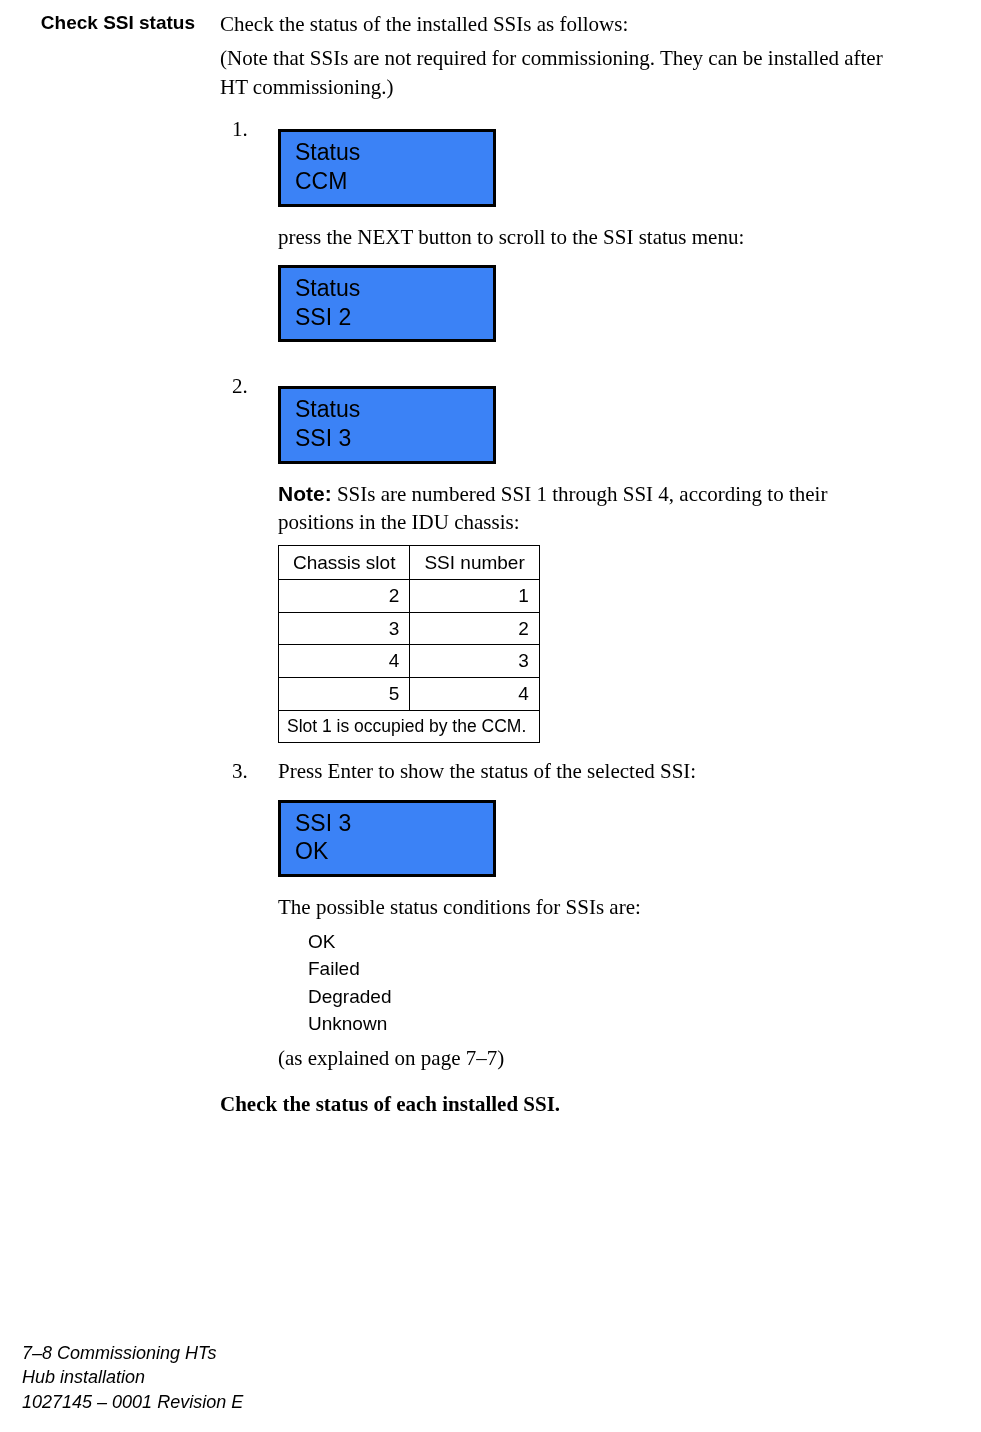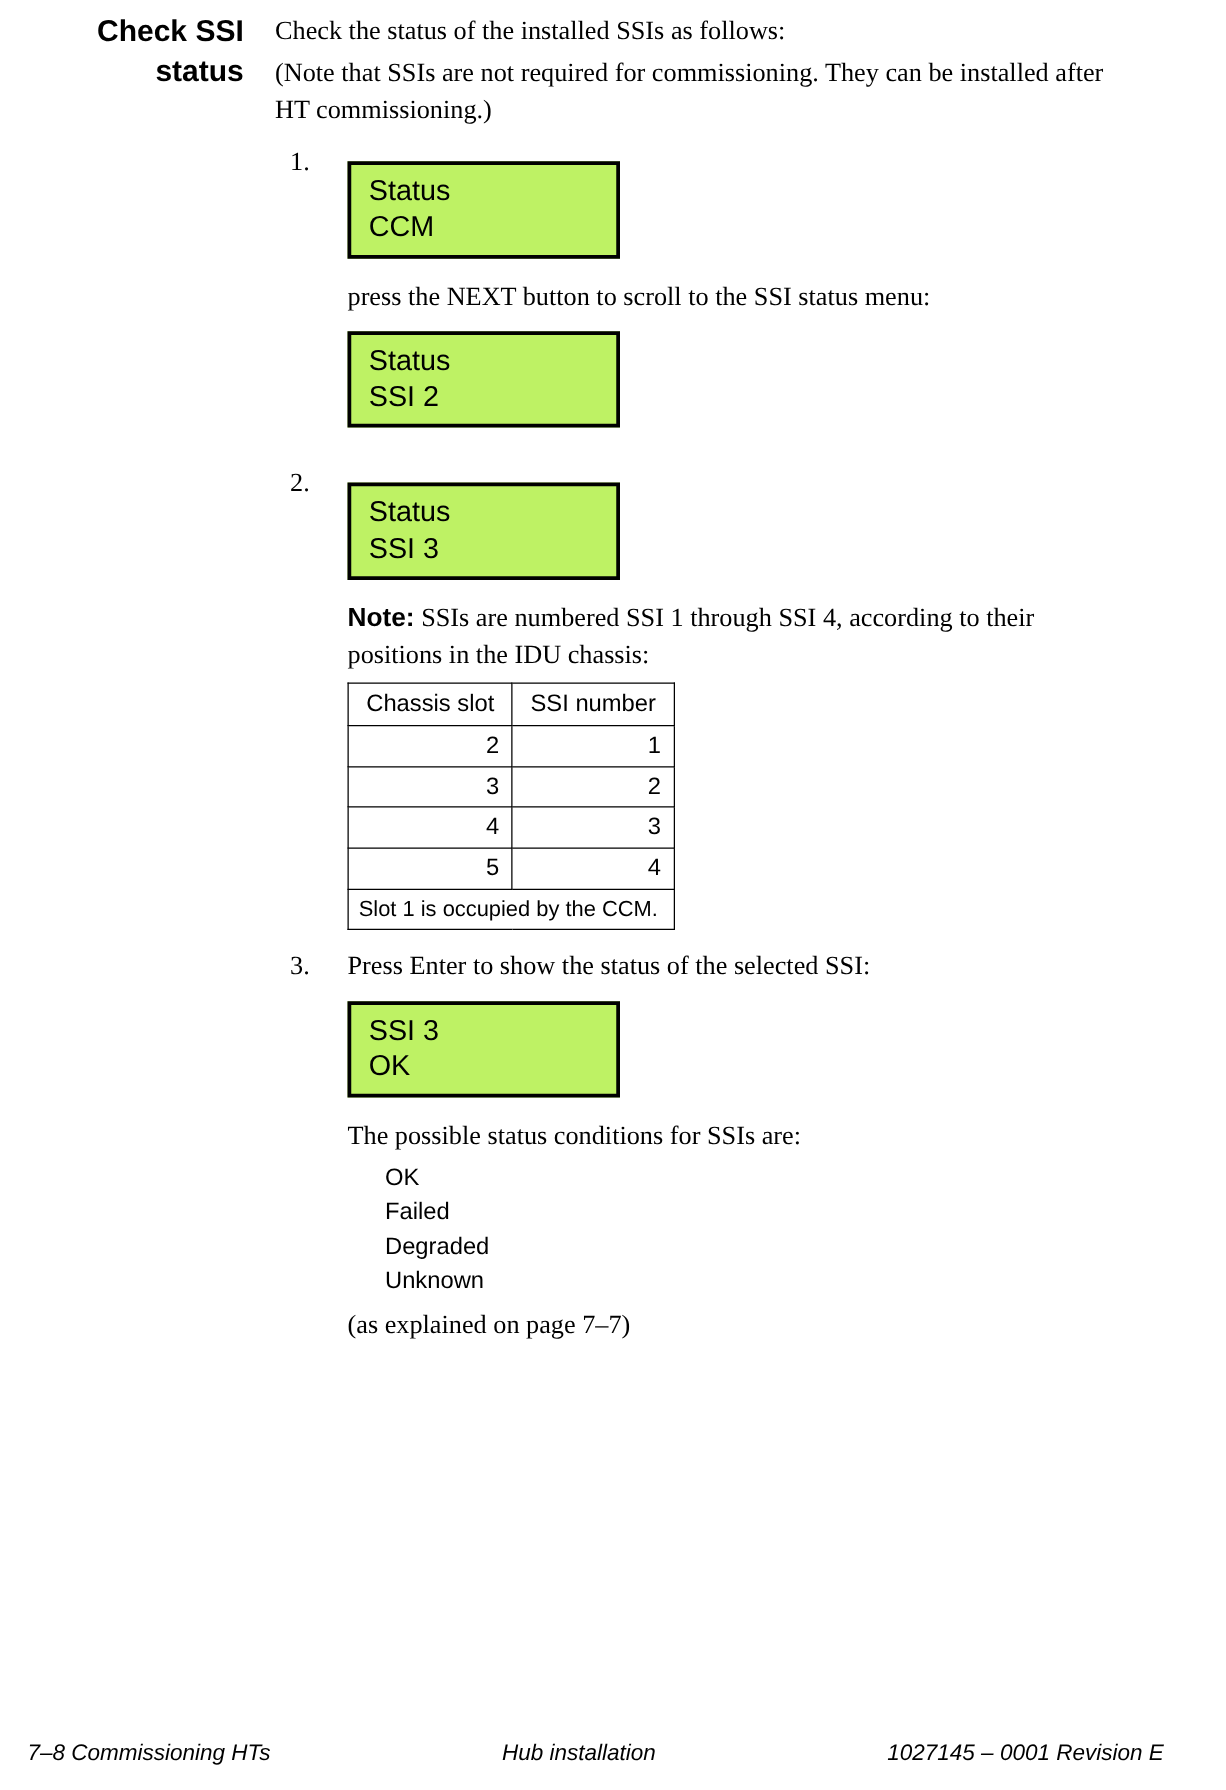--- a/index.html
+++ b/index.html
@@ -22,21 +22,21 @@
       align-items: flex-start;
     }
     .side-heading {
       width: 220px;
       min-width: 220px;
       text-align: right;
       padding-right: 25px;
       padding-left: 20px;
       font-family: Arial, Helvetica, sans-serif;
       font-weight: bold;
-      font-size: 24px;
+      font-size: 19px;
     }
     .main-col {
       flex: 1;
     }
     .intro p { margin-bottom: 6px; }
     .intro p + p { margin-top: 4px; }
     ol.steps {
       list-style: none;
       counter-reset: step;
       margin-top: 14px;
@@ -50,21 +50,21 @@
       counter-increment: step;
       content: counter(step) ".";
       position: absolute;
       left: 12px;
       top: 0;
       font-family: 'Times New Roman', Times, serif;
     }
     .lcd {
       display: inline-block;
       border: 3px solid #000;
-      background: #bef264;
+      background: #3b82f6;
       font-family: Arial, Helvetica, sans-serif;
       font-size: 23px;
       padding: 6px 14px 8px 14px;
       min-width: 218px;
       margin: 14px 0 16px 0;
       line-height: 1.25;
     }
     .note-label {
       font-family: Arial, Helvetica, sans-serif;
       font-weight: bold;
@@ -110,20 +110,21 @@
       position: absolute;
       bottom: 18px;
       left: 0;
       right: 10px;
       display: flex;
       justify-content: space-between;
       font-family: Arial, Helvetica, sans-serif;
       font-style: italic;
       font-size: 18px;
       padding: 0 40px 0 22px;
+      flex-direction: column;
     }
     .footer .left { }
     .footer .center { font-style: italic; }
     .footer .right { font-style: italic; }
     .step-body { }
     .step-body p { margin: 0; }
     .step-body .follow { margin-top: 0; }
   </style>
 </head>
 <body>
@@ -207,20 +208,21 @@
               <li>OK</li>
               <li>Failed</li>
               <li>Degraded</li>
               <li>Unknown</li>
             </ul>
             <p class="after-list">(as explained on page 7–7)</p>
           </div>
         </li>
       </ol>
 
+      <p class="final-instruction">Check the status of each installed SSI.</p>
     </div>
   </div>
 </div>
 
 <div class="footer">
   <span class="left">7–8  Commissioning HTs</span>
   <span class="center">Hub installation</span>
   <span class="right">1027145 – 0001   Revision E</span>
 </div>
 

